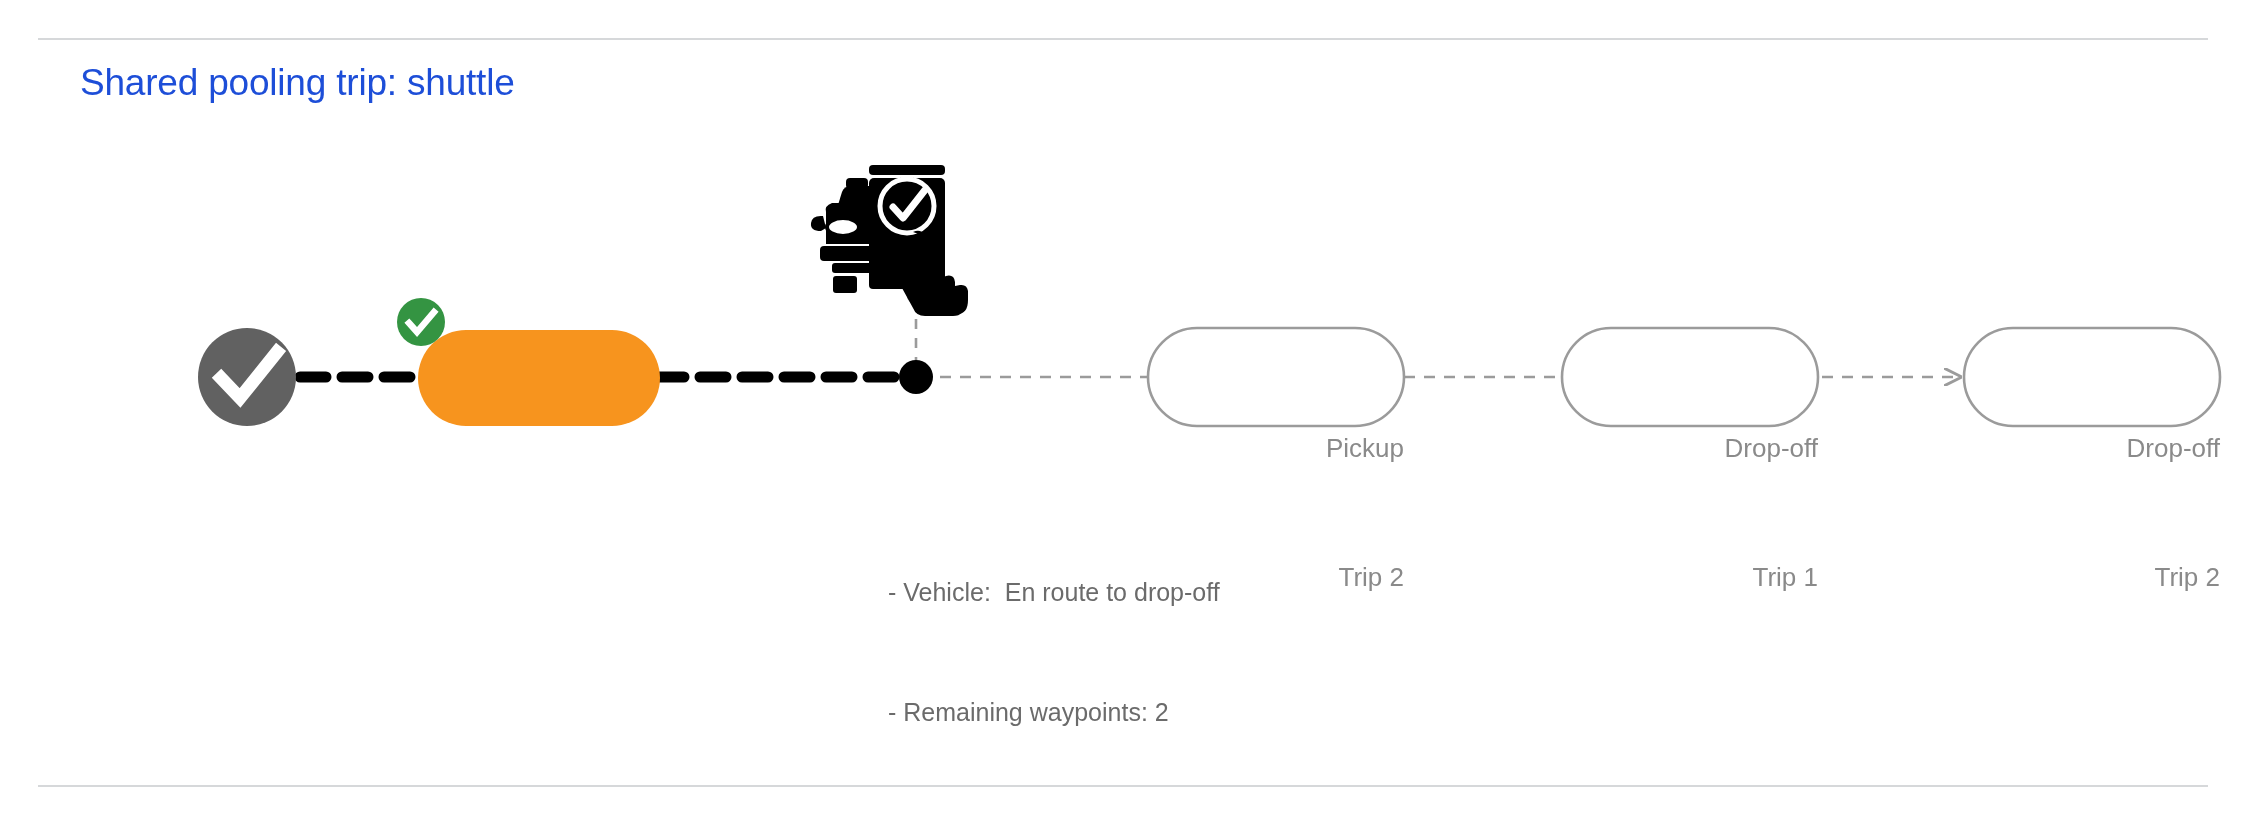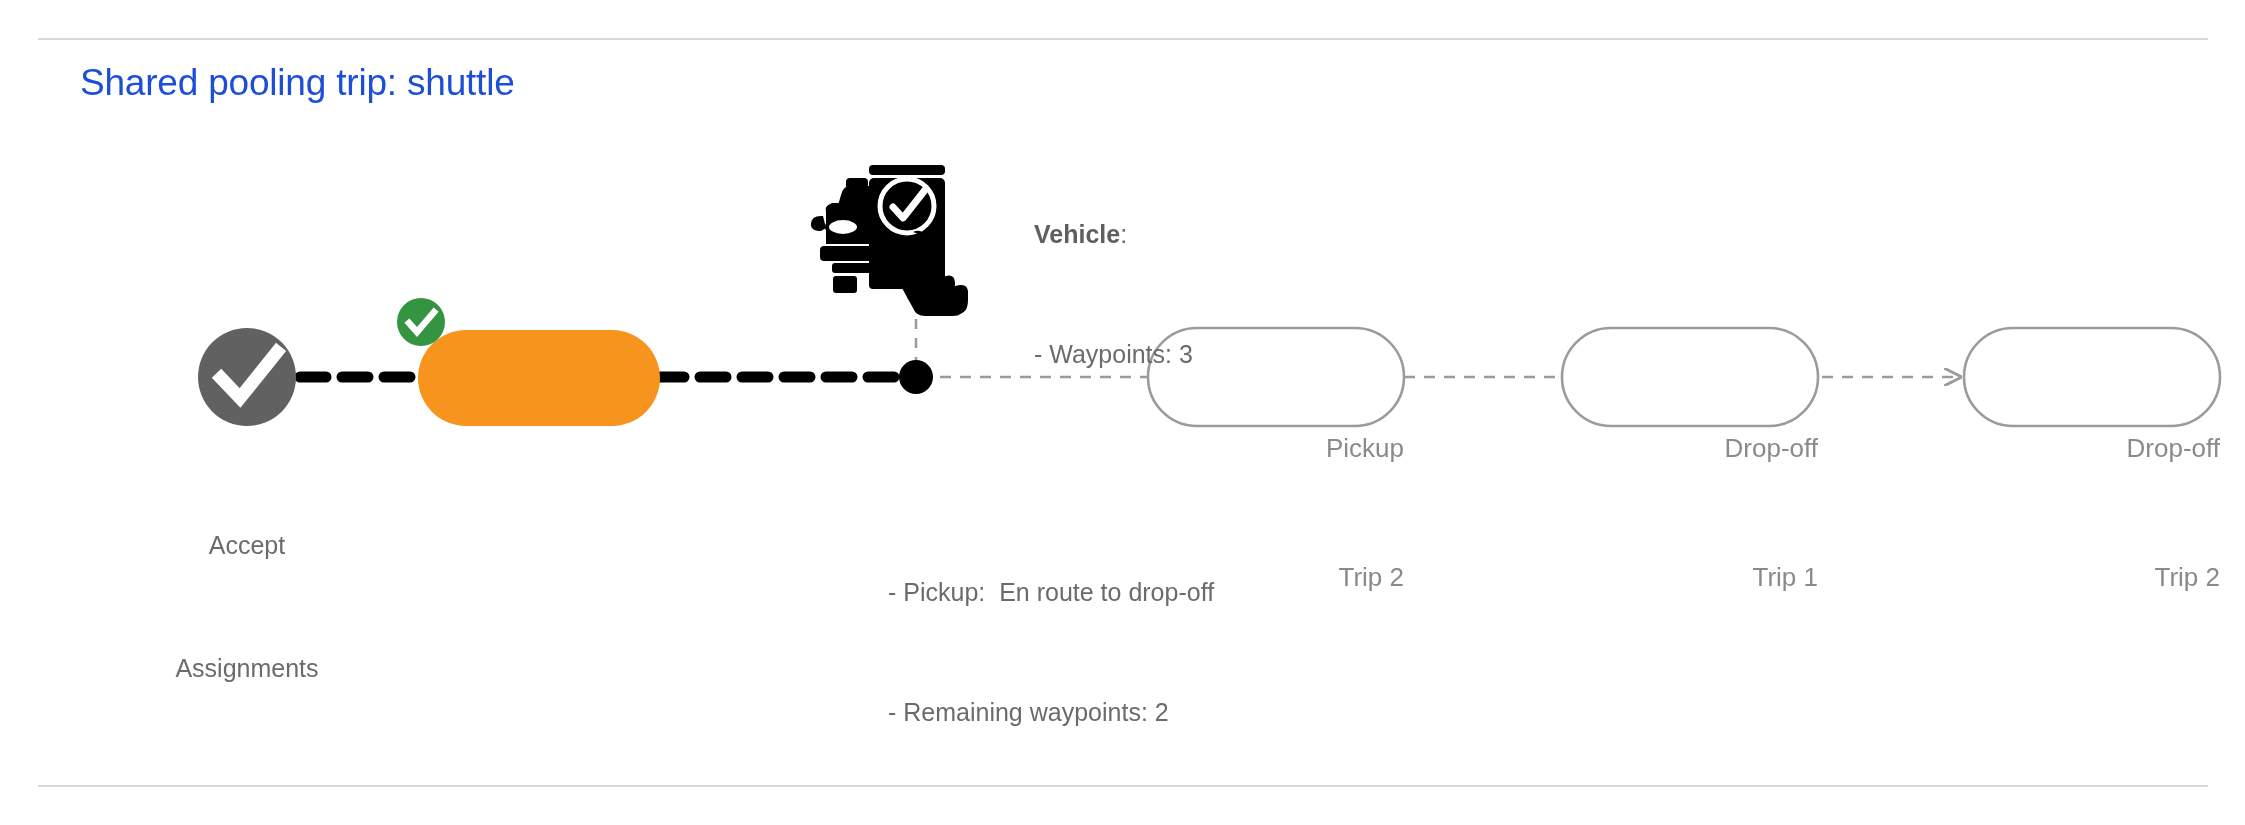--- a/index.html
+++ b/index.html
@@ -232,31 +232,23 @@
   <div class="pill-text inactive" style="left:1562px; top:341px; width:256px;">
     <div>Drop-off</div>
     <div>Trip 1</div>
   </div>
 
   <div class="pill-text inactive" style="left:1964px; top:341px; width:256px;">
     <div>Drop-off</div>
     <div>Trip 2</div>
   </div>
 
-  <div class="node-label" id="accept-label">
-    <div>Accept</div>
-    <div>Assignments</div>
-  </div>
-
-  <div class="info-block" id="vehicle-info">
-    <div><span class="lbl">Vehicle</span><span>:</span></div>
-    <div>- Waypoints: 3</div>
-  </div>
+
 
   <div class="info-block" id="trip-info">
-    <div>- Pickup:  En route to drop-off</div>
+    <div>- Vehicle:  En route to drop-off</div>
     <div>- Remaining waypoints: 2</div>
     
     
     
   </div>
 
 </div>
 
 </body></html>

